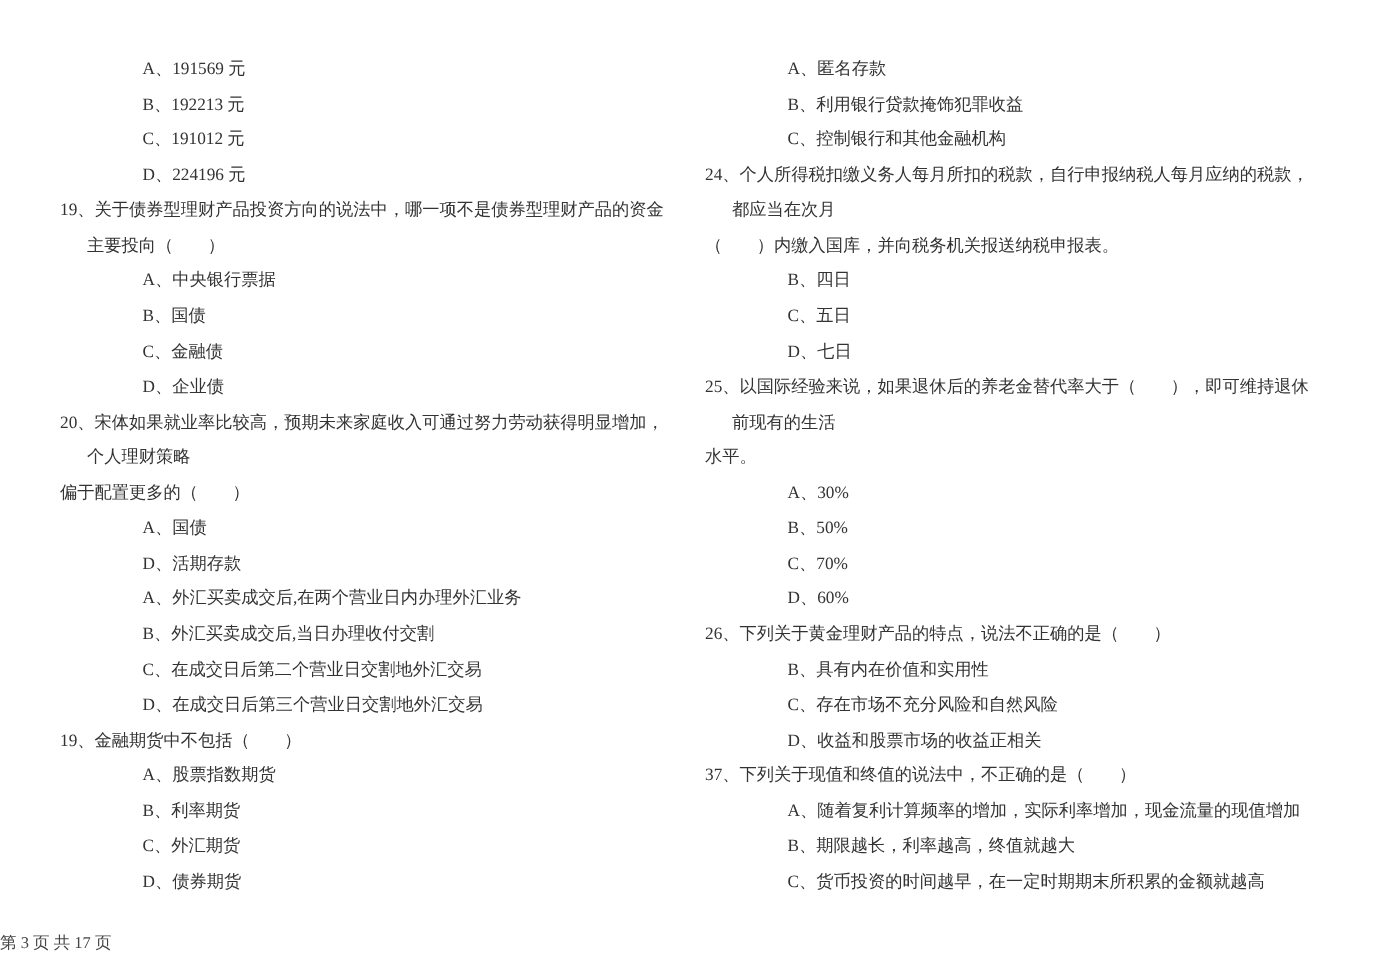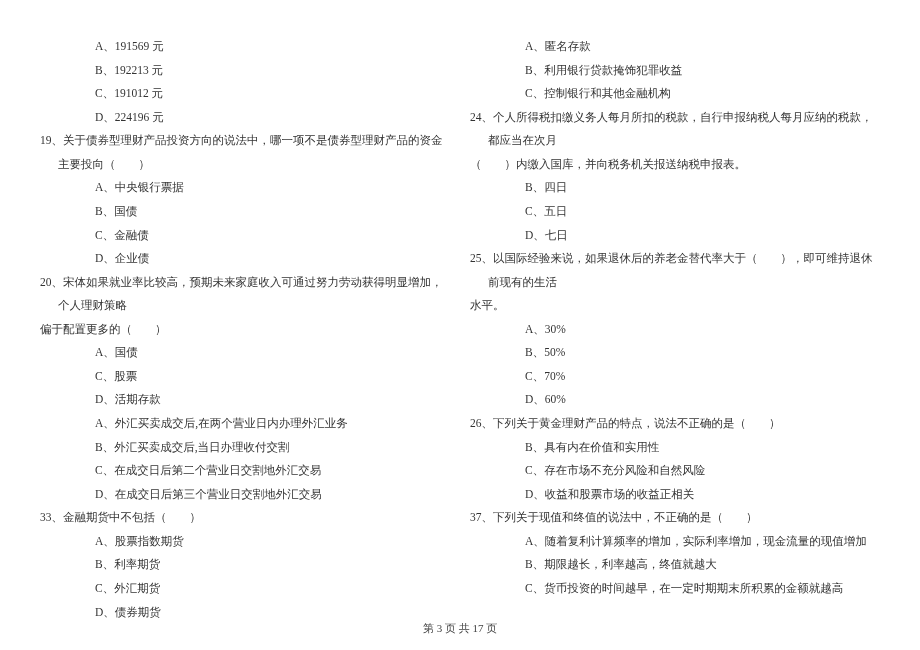--- a/index.html
+++ b/index.html
@@ -30,21 +30,21 @@
       text-indent: -18px;
     }
     .question-sub {
       padding-left: 0;
     }
     .footer {
       position: absolute;
       bottom: 14px;
       left: 0;
       right: 0;
-      text-align: center;
+      text-align: left;
       font-size: 11px;
       color: #444;
     }
   </style>
 </head>
 <body>
 
 <div class="page">
   <div class="column">
     <div class="option">A、191569 元</div>
@@ -54,29 +54,28 @@
 
     <div class="question">19、关于债券型理财产品投资方向的说法中，哪一项不是债券型理财产品的资金主要投向（　　）</div>
     <div class="option">A、中央银行票据</div>
     <div class="option">B、国债</div>
     <div class="option">C、金融债</div>
     <div class="option">D、企业债</div>
 
     <div class="question">20、宋体如果就业率比较高，预期未来家庭收入可通过努力劳动获得明显增加，个人理财策略</div>
     <div class="question-sub">偏于配置更多的（　　）</div>
     <div class="option">A、国债</div>
-    <div class="option">C、股票</div>
     <div class="option">D、活期存款</div>
 
     <div class="option">A、外汇买卖成交后,在两个营业日内办理外汇业务</div>
     <div class="option">B、外汇买卖成交后,当日办理收付交割</div>
     <div class="option">C、在成交日后第二个营业日交割地外汇交易</div>
     <div class="option">D、在成交日后第三个营业日交割地外汇交易</div>
 
-    <div class="question">33、金融期货中不包括（　　）</div>
+    <div class="question">19、金融期货中不包括（　　）</div>
     <div class="option">A、股票指数期货</div>
     <div class="option">B、利率期货</div>
     <div class="option">C、外汇期货</div>
     <div class="option">D、债券期货</div>
 
   </div>
 
   <div class="column">
     <div class="option">A、匿名存款</div>
     <div class="option">B、利用银行贷款掩饰犯罪收益</div>

